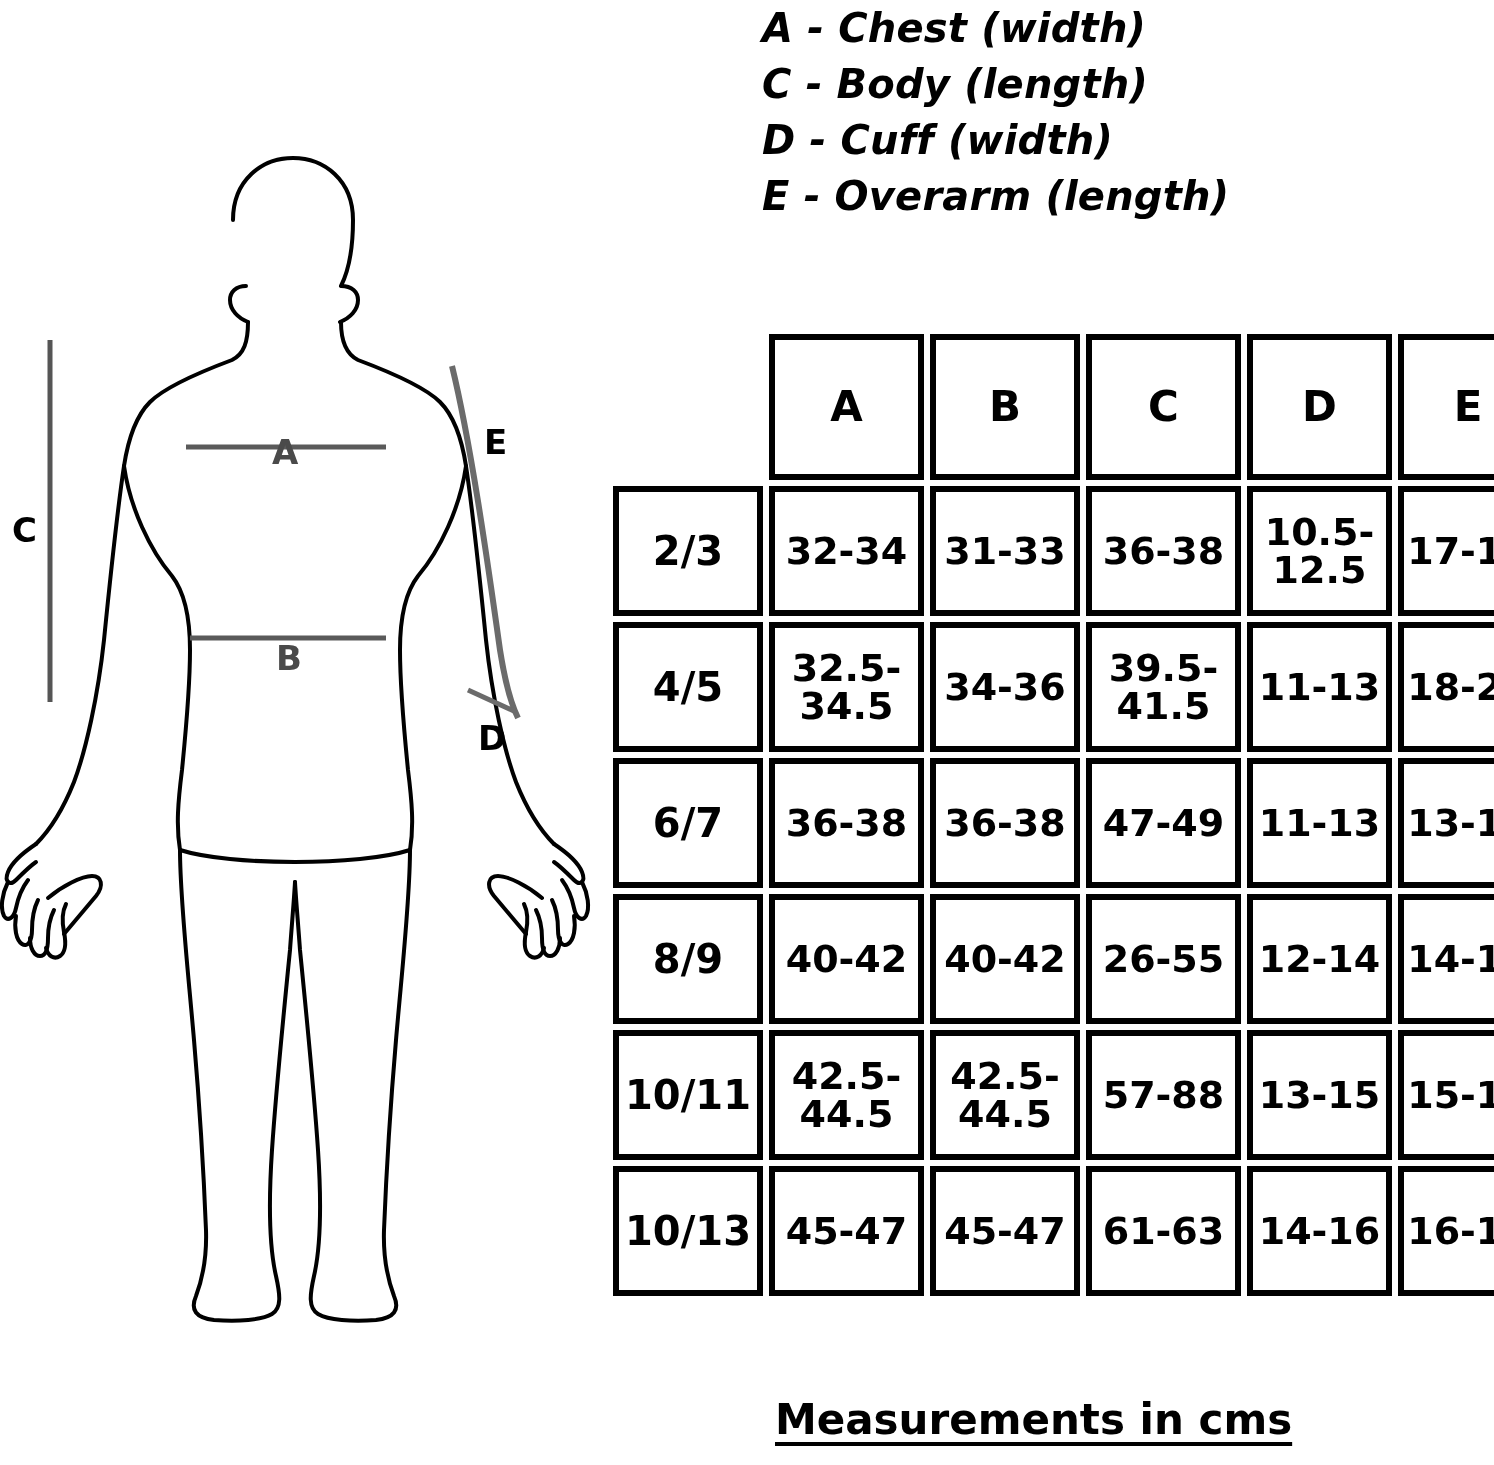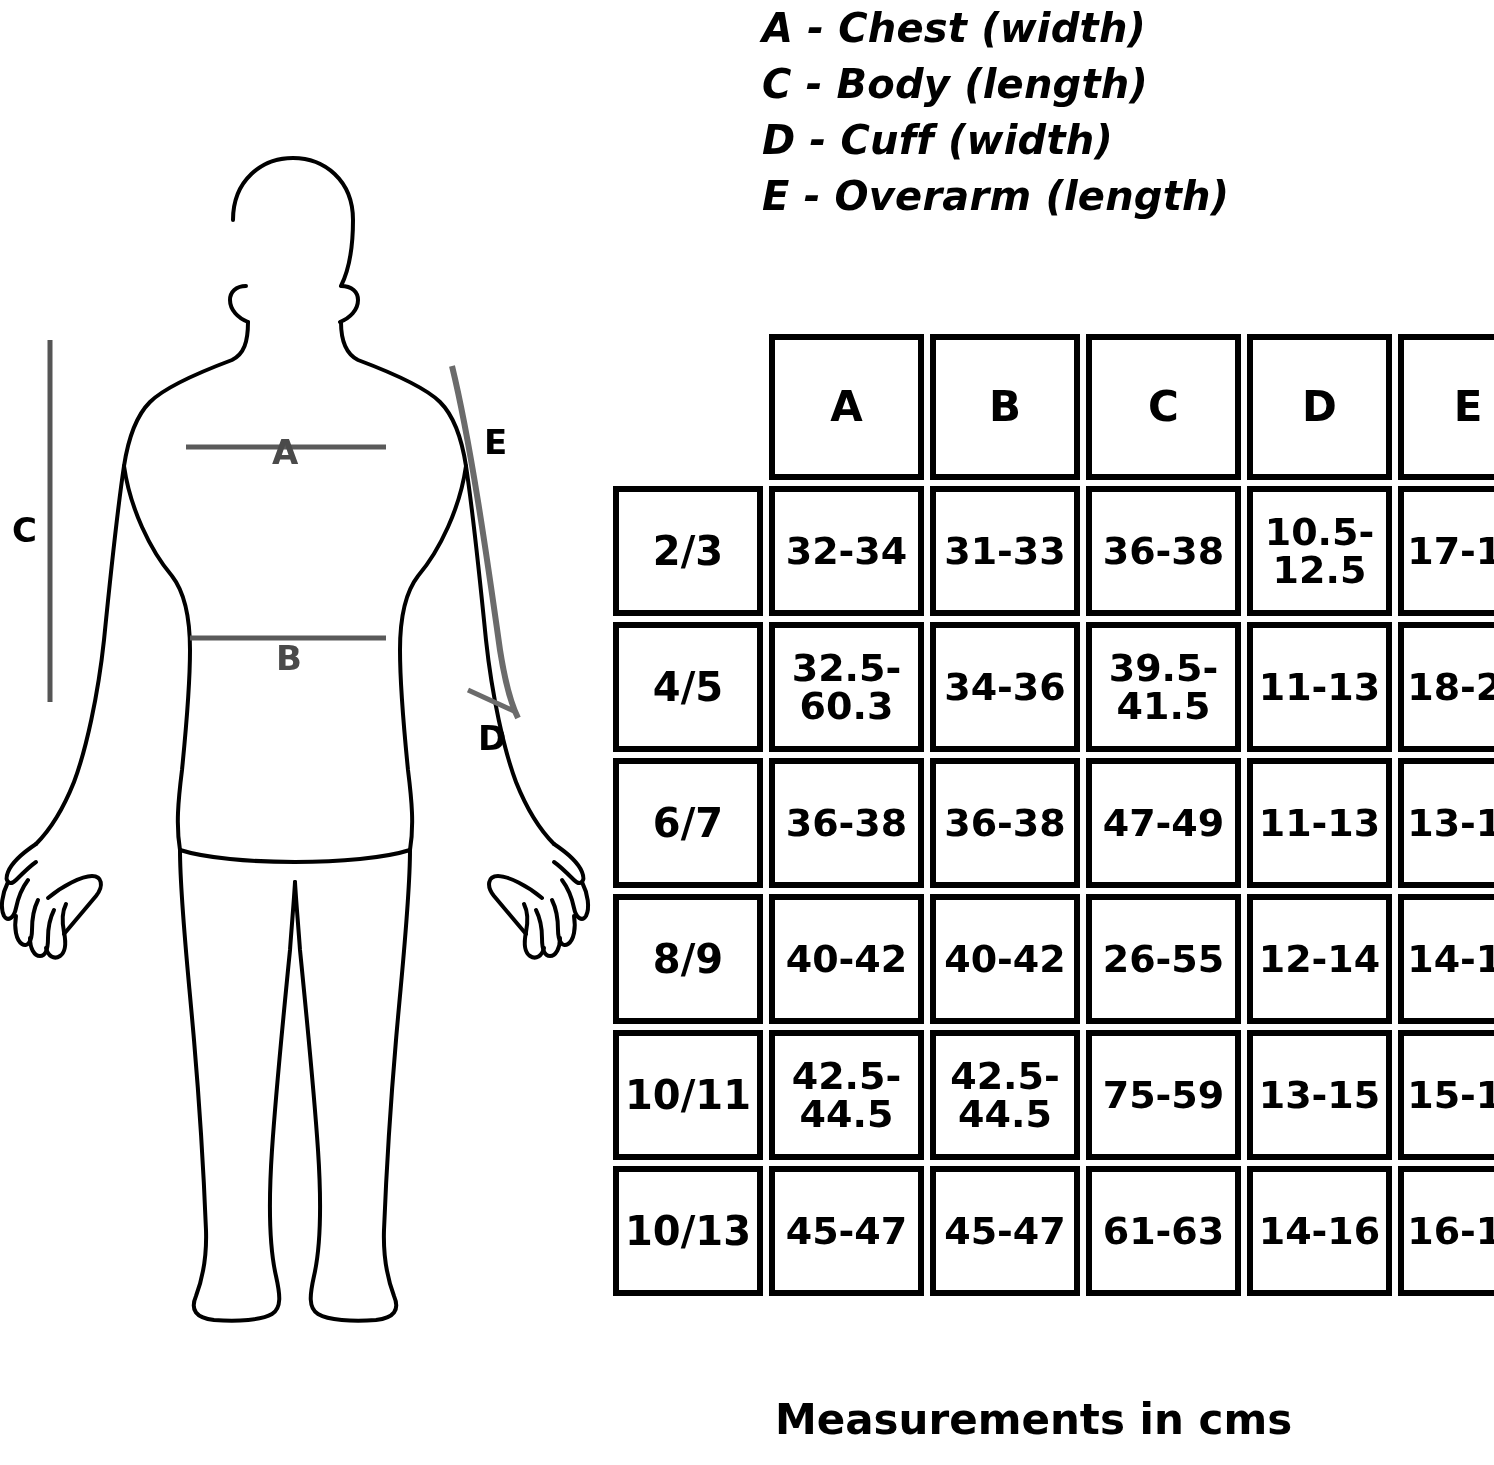--- a/index.html
+++ b/index.html
@@ -95,20 +95,21 @@
   col.c-d { width: 145px; }
   col.c-e { width: 140px; }
 
   
   .footer-note {
     position: absolute;
     left: 775px;
     top: 1395px;
     font-size: 42px;
     font-weight: bold;
+    text-decoration: underline;
     text-underline-offset: 8px;
     white-space: nowrap;
   }
 
   
   .fig-label {
     position: absolute;
     font-size: 34px;
     font-weight: bold;
     color: #4a4a4a;
@@ -246,21 +247,21 @@
             <span class="two-line">10.5-</span>
             <span class="two-line">12.5</span>
           </td>
           <td>17-19</td>
         </tr>
 
         <tr>
           <td class="size-col">4/5</td>
           <td>
             <span class="two-line">32.5-</span>
-            <span class="two-line">60.3</span>
+            <span class="two-line">34.5</span>
           </td>
           <td>34-36</td>
           <td>
             <span class="two-line">39.5-</span>
             <span class="two-line">41.5</span>
           </td>
           <td>11-13</td>
           <td>18-20</td>
         </tr>
 
@@ -285,21 +286,21 @@
         <tr>
           <td class="size-col">10/11</td>
           <td>
             <span class="two-line">42.5-</span>
             <span class="two-line">44.5</span>
           </td>
           <td>
             <span class="two-line">42.5-</span>
             <span class="two-line">44.5</span>
           </td>
-          <td>75-59</td>
+          <td>57-88</td>
           <td>13-15</td>
           <td>15-17</td>
         </tr>
 
         <tr>
           <td class="size-col">10/13</td>
           <td>45-47</td>
           <td>45-47</td>
           <td>61-63</td>
           <td>14-16</td>

